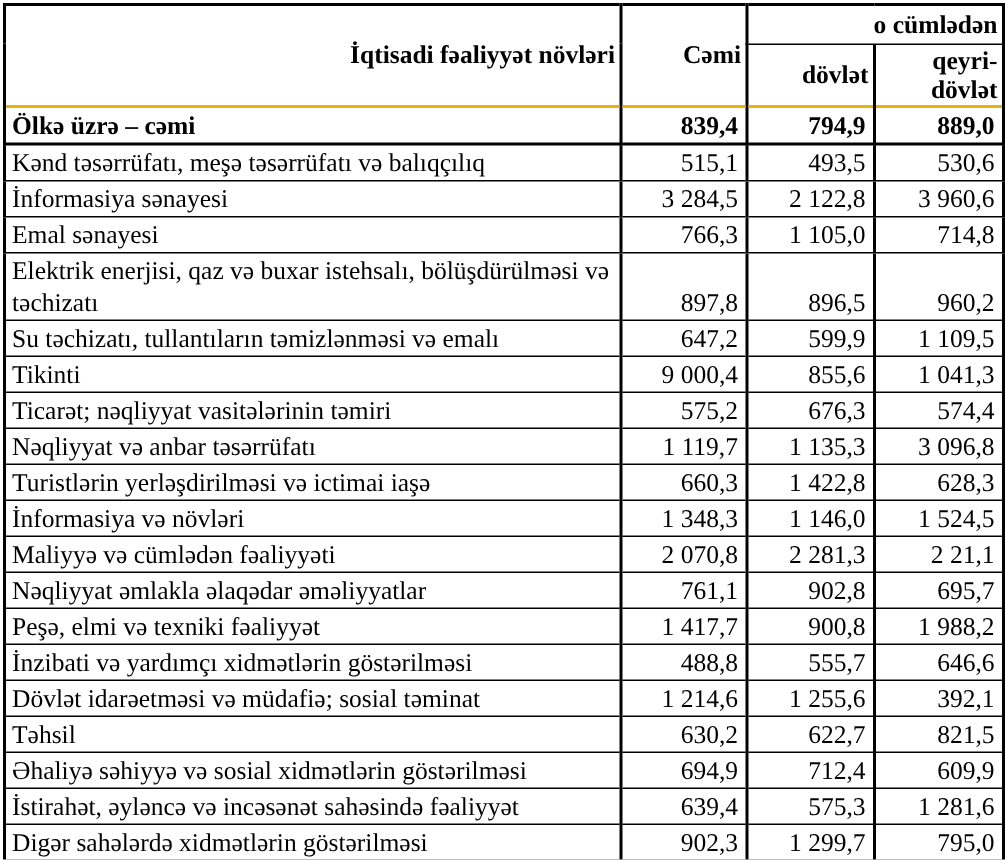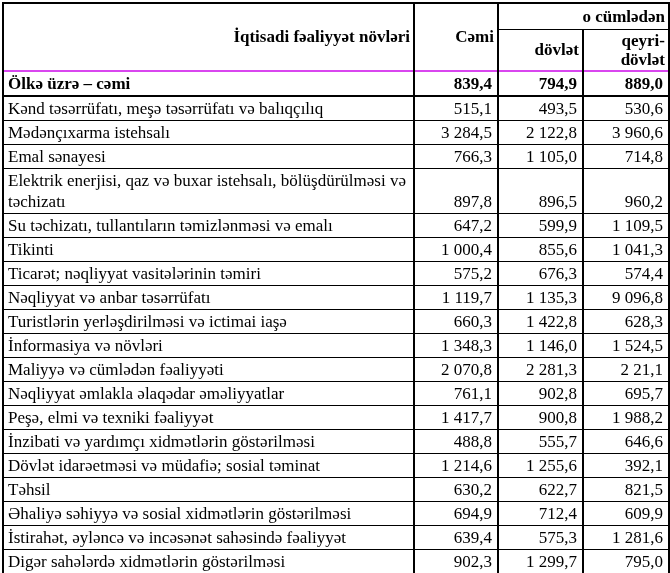--- a/index.html
+++ b/index.html
@@ -56,21 +56,21 @@
   td.num {
     text-align: right;
     font-size: 17px;
     line-height: 21px;
     padding: 1px 5px 1px 6px;
     vertical-align: bottom;
     white-space: nowrap;
   }
   tr.summary td {
     font-weight: bold;
-    border-top: 2px solid #d946ef;
+    border-top: 2px solid #eab308;
     border-bottom: 2px solid #000;
   }
 </style>
 </head>
 <body>
 
 <table class="stat-table">
   <colgroup>
     <col class="c-label">
       <col class="c-total">
@@ -95,21 +95,21 @@
       <td class="num">794,9</td>
       <td class="num">889,0</td>
     </tr>
     <tr>
       <td class="lbl">Kənd təsərrüfatı, meşə təsərrüfatı və balıqçılıq</td>
       <td class="num">515,1</td>
       <td class="num">493,5</td>
       <td class="num">530,6</td>
     </tr>
     <tr>
-      <td class="lbl">Mədənçıxarma istehsalı</td>
+      <td class="lbl">İnformasiya sənayesi</td>
       <td class="num">3 284,5</td>
       <td class="num">2 122,8</td>
       <td class="num">3 960,6</td>
     </tr>
     <tr>
       <td class="lbl">Emal sənayesi</td>
       <td class="num">766,3</td>
       <td class="num">1 105,0</td>
       <td class="num">714,8</td>
     </tr>
@@ -120,35 +120,35 @@
       <td class="num">960,2</td>
     </tr>
     <tr>
       <td class="lbl">Su təchizatı, tullantıların təmizlənməsi və emalı</td>
       <td class="num">647,2</td>
       <td class="num">599,9</td>
       <td class="num">1 109,5</td>
     </tr>
     <tr>
       <td class="lbl">Tikinti</td>
-      <td class="num">1 000,4</td>
+      <td class="num">9 000,4</td>
       <td class="num">855,6</td>
       <td class="num">1 041,3</td>
     </tr>
     <tr>
       <td class="lbl">Ticarət; nəqliyyat vasitələrinin təmiri</td>
       <td class="num">575,2</td>
       <td class="num">676,3</td>
       <td class="num">574,4</td>
     </tr>
     <tr>
       <td class="lbl">Nəqliyyat və anbar təsərrüfatı</td>
       <td class="num">1 119,7</td>
       <td class="num">1 135,3</td>
-      <td class="num">9 096,8</td>
+      <td class="num">3 096,8</td>
     </tr>
     <tr>
       <td class="lbl">Turistlərin yerləşdirilməsi və ictimai iaşə</td>
       <td class="num">660,3</td>
       <td class="num">1 422,8</td>
       <td class="num">628,3</td>
     </tr>
     <tr>
       <td class="lbl">İnformasiya və növləri</td>
       <td class="num">1 348,3</td>

